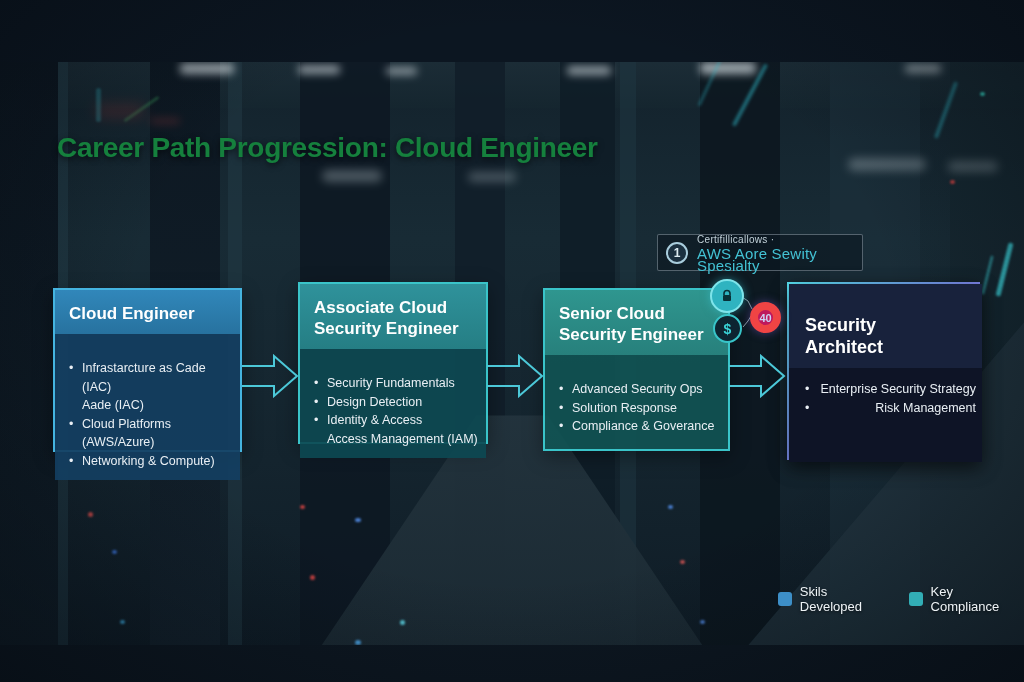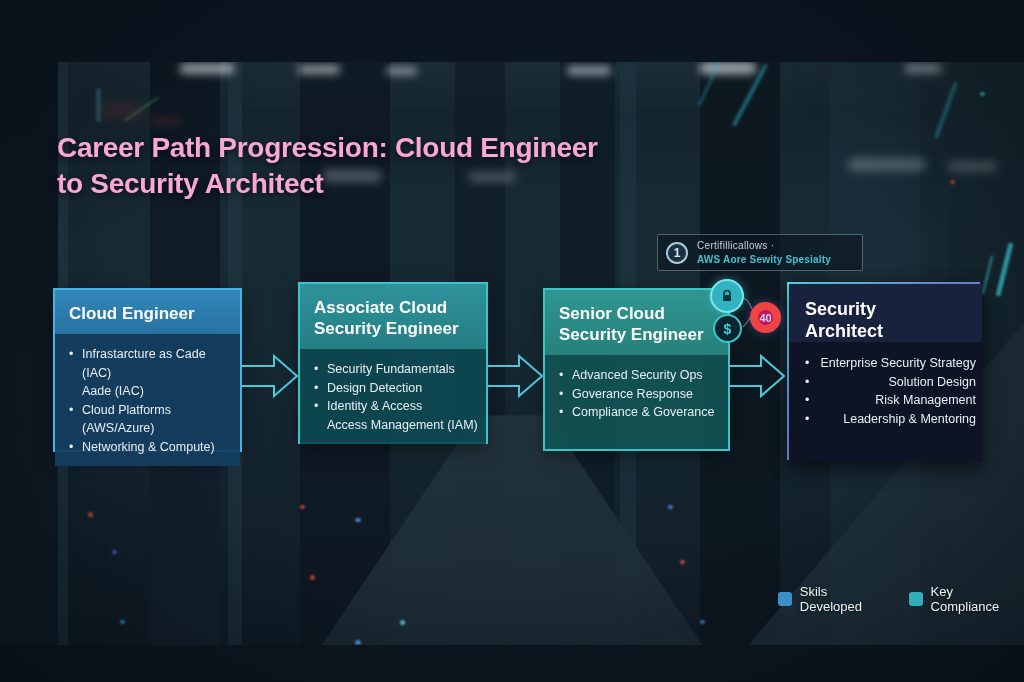--- a/index.html
+++ b/index.html
@@ -22,40 +22,40 @@
   .dot { position:absolute; border-radius:50%; filter:blur(1px); }
   .aisle { position:absolute; left:0; top:62px; width:1024px; height:620px;
     background:linear-gradient(180deg,#31434d 0%,#273842 40%,#1b2a33 100%);
     clip-path:polygon(46.5% 57%, 53.5% 57%, 71% 100%, 29% 100%); opacity:.9; }
   .wedge-right { position:absolute; left:0; top:62px; width:1024px; height:620px;
     background:#233540; clip-path:polygon(100% 42%, 70% 100%, 100% 100%); opacity:.75; }
   .vignette { position:absolute; inset:0;
     background:radial-gradient(ellipse at 50% 45%, rgba(0,0,0,0) 52%, rgba(4,9,15,.55) 100%); }
 
   
-  .title { position:absolute; left:57px; top:130px; color:#f9a8d4; font-size:28px; font-weight:700;
+  .title { position:absolute; left:57px; top:130px; color:#15803d; font-size:28px; font-weight:700;
     line-height:36px; letter-spacing:-.3px; text-shadow:0 2px 6px rgba(0,0,0,.65); }
 
   
   .callout { position:absolute; left:657px; top:234px; width:206px; height:37px;
     background:rgba(12,23,33,.62); border:1px solid rgba(198,214,224,.38); border-radius:2px;
     display:flex; align-items:center; padding-left:8px; }
   .callout-circle { width:22px; height:22px; border-radius:50%; background:#1b3040;
     border:2px solid #a9cddd; color:#dcebf2; font-size:12px; font-weight:700;
     display:flex; align-items:center; justify-content:center; flex:0 0 auto; }
   .callout-text { margin-left:9px; line-height:12px; }
   .callout-label { font-size:10px; color:#c3d2da; letter-spacing:.3px; }
-  .callout-value { font-size:10px; color:#43c2d4; font-weight:700; margin-top:2px; letter-spacing:.2px; }
+  .callout-value { font-size:15px; color:#43c2d4; font-weight:400; margin-top:2px; letter-spacing:.2px; }
 
   
   .card { position:absolute; border:2px solid; display:flex; flex-direction:column;
     box-shadow:0 6px 18px rgba(0,0,0,.35); }
   .card-header { padding:13px 14px 10px 14px; }
   .card-title { color:#ffffff; font-size:17px; font-weight:700; line-height:21px; }
-  .card-body { flex:1; padding:11px 8px 10px 14px; }
+  .card-body { flex:1; padding:25px 8px 10px 14px; }
   .card ul { list-style:none; }
   .card li { position:relative; padding-left:13px; font-size:12.5px; line-height:18.5px;
     color:#e9eff4; white-space:pre-line; }
   .card li::before { content:"•"; position:absolute; left:0; top:0; color:#e9eff4; }
 
   #card1 { left:53px;  top:288px; width:189px; height:164px; border-color:#45b4e0; }
   #card1 .card-header { background:linear-gradient(180deg,#3187ba,#27729f); }
   #card1 .card-body   { background:rgba(19,62,97,.93); }
 
   #card2 { left:298px; top:282px; width:190px; height:162px; border-color:#3ac4c9; }
@@ -63,21 +63,21 @@
   #card2 .card-body   { background:rgba(13,73,82,.92); }
 
   #card3 { left:543px; top:288px; width:187px; height:163px; border-color:#3ac4c9; }
   #card3 .card-header { background:linear-gradient(180deg,#2f968f,#27807c); }
   #card3 .card-body   { background:rgba(17,84,84,.9); }
 
   #card4wrap { position:absolute; left:787px; top:282px; width:193px; height:178px; padding:2px;
     background:linear-gradient(135deg,#55dcec 0%,#7a7ae0 55%,#9a63d8 100%);
     box-shadow:0 6px 18px rgba(0,0,0,.4); }
   #card4 { width:100%; height:100%; background:#18223c; display:flex; flex-direction:column; }
-  #card4 .card-header { padding:14px 14px 0 16px; }
+  #card4 .card-header { padding:14px 14px 10px 16px;margin-top:16px; }
   #card4 .card-title  { font-size:18px; line-height:22px; max-width:120px; }
   #card4 .card-body   { background:rgba(13,18,34,.85); padding:12px 6px 10px 16px;text-align:right; }
 
   
   .arrow { position:absolute; }
   .arrow svg { display:block; }
 
   
   .badge { position:absolute; border-radius:50%; display:flex; align-items:center;
     justify-content:center; z-index:6; }
@@ -157,21 +157,20 @@
     <div class="dot" style="left:950px;top:180px;width:5px;height:4px;background:#c04040;"></div>
     <div class="dot" style="left:980px;top:92px;width:5px;height:4px;background:#30c0b0;"></div>
 
     <div class="band-top"></div>
     <div class="band-bottom"></div>
     <div class="vignette"></div>
   </div>
 
   <h1 class="title">
     <span>Career Path Progression: Cloud Engineer</span><br>
-    <span>to Security Architect</span>
   </h1>
 
   <div class="callout">
     <div class="callout-circle">1</div>
     <div class="callout-text">
       <div class="callout-label">Certifillicallows ·</div>
       <div class="callout-value">AWS Aore Sewity Spesialty</div>
     </div>
   </div>
 
@@ -203,37 +202,35 @@
     </div>
   </div>
 
   <div class="card" id="card3">
     <div class="card-header">
       <div class="card-title">Senior Cloud Security Engineer</div>
     </div>
     <div class="card-body">
       <ul>
         <li>Advanced Security Ops</li>
-        <li>Goverance Response</li>
+        <li>Solution Response</li>
         <li>Compliance &amp; Goverance</li>
       </ul>
     </div>
   </div>
 
   <div id="card4wrap">
     <div class="card" id="card4" style="border:none;">
       <div class="card-header">
         <div class="card-title">Security Architect</div>
       </div>
       <div class="card-body">
         <ul>
           <li>Enterprise Security Strategy</li>
-          <li>Solution Design</li>
           <li>Risk Management</li>
-          <li>Leadership &amp; Mentoring</li>
         </ul>
       </div>
     </div>
   </div>
 
   <div class="arrow" style="left:242px;top:354px;">
     <svg width="57" height="44" viewBox="0 0 57 44">
       <path d="M0 12 L32 12 L32 2 L55 22 L32 42 L32 32 L0 32" fill="none" stroke="#4cc8d8" stroke-width="2"></path>
     </svg>
   </div>

